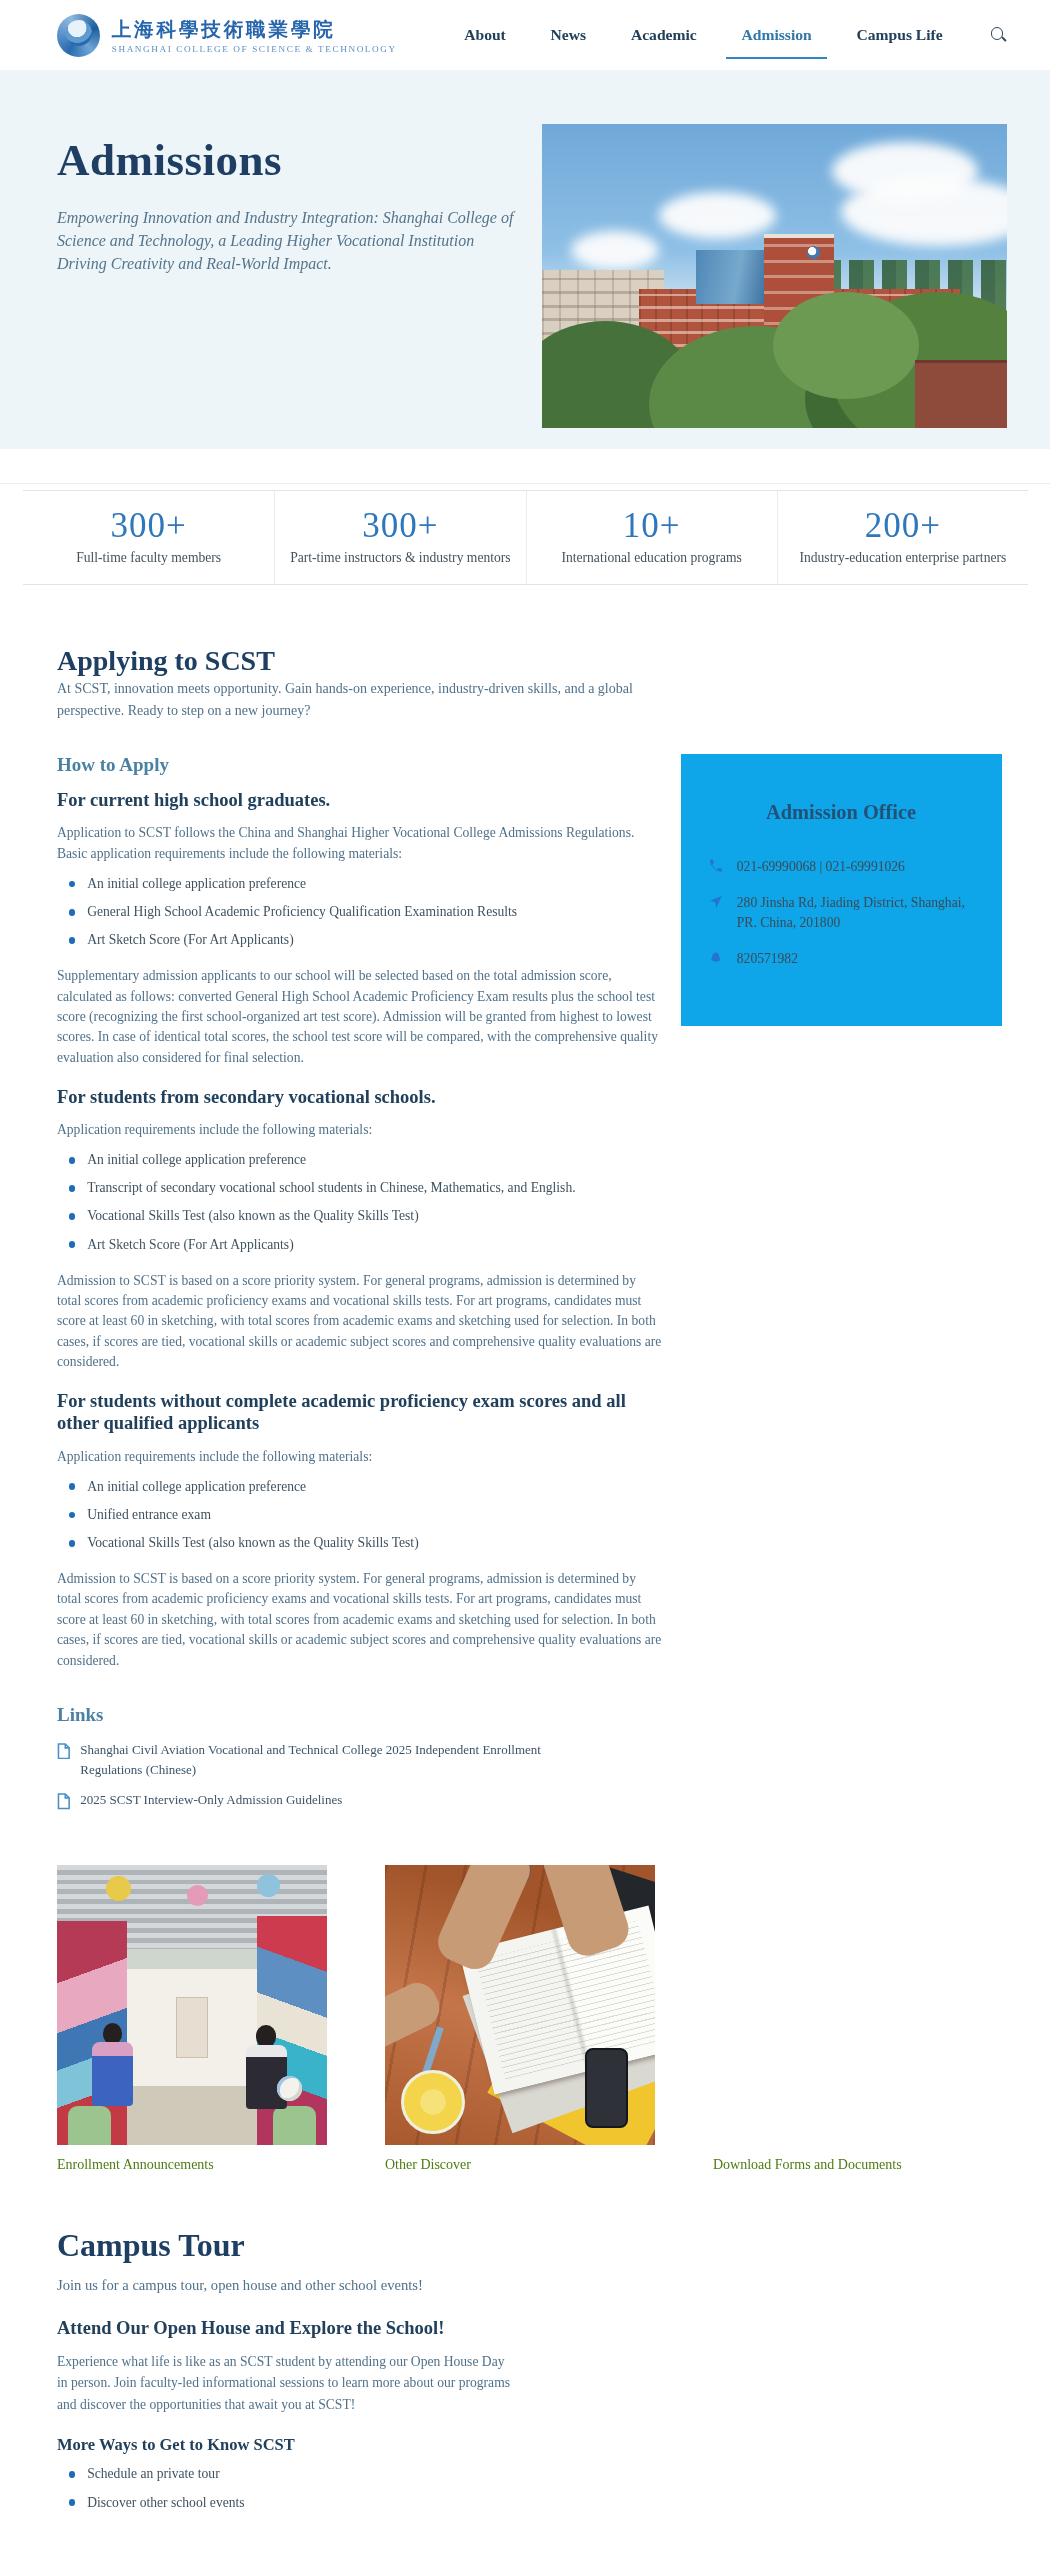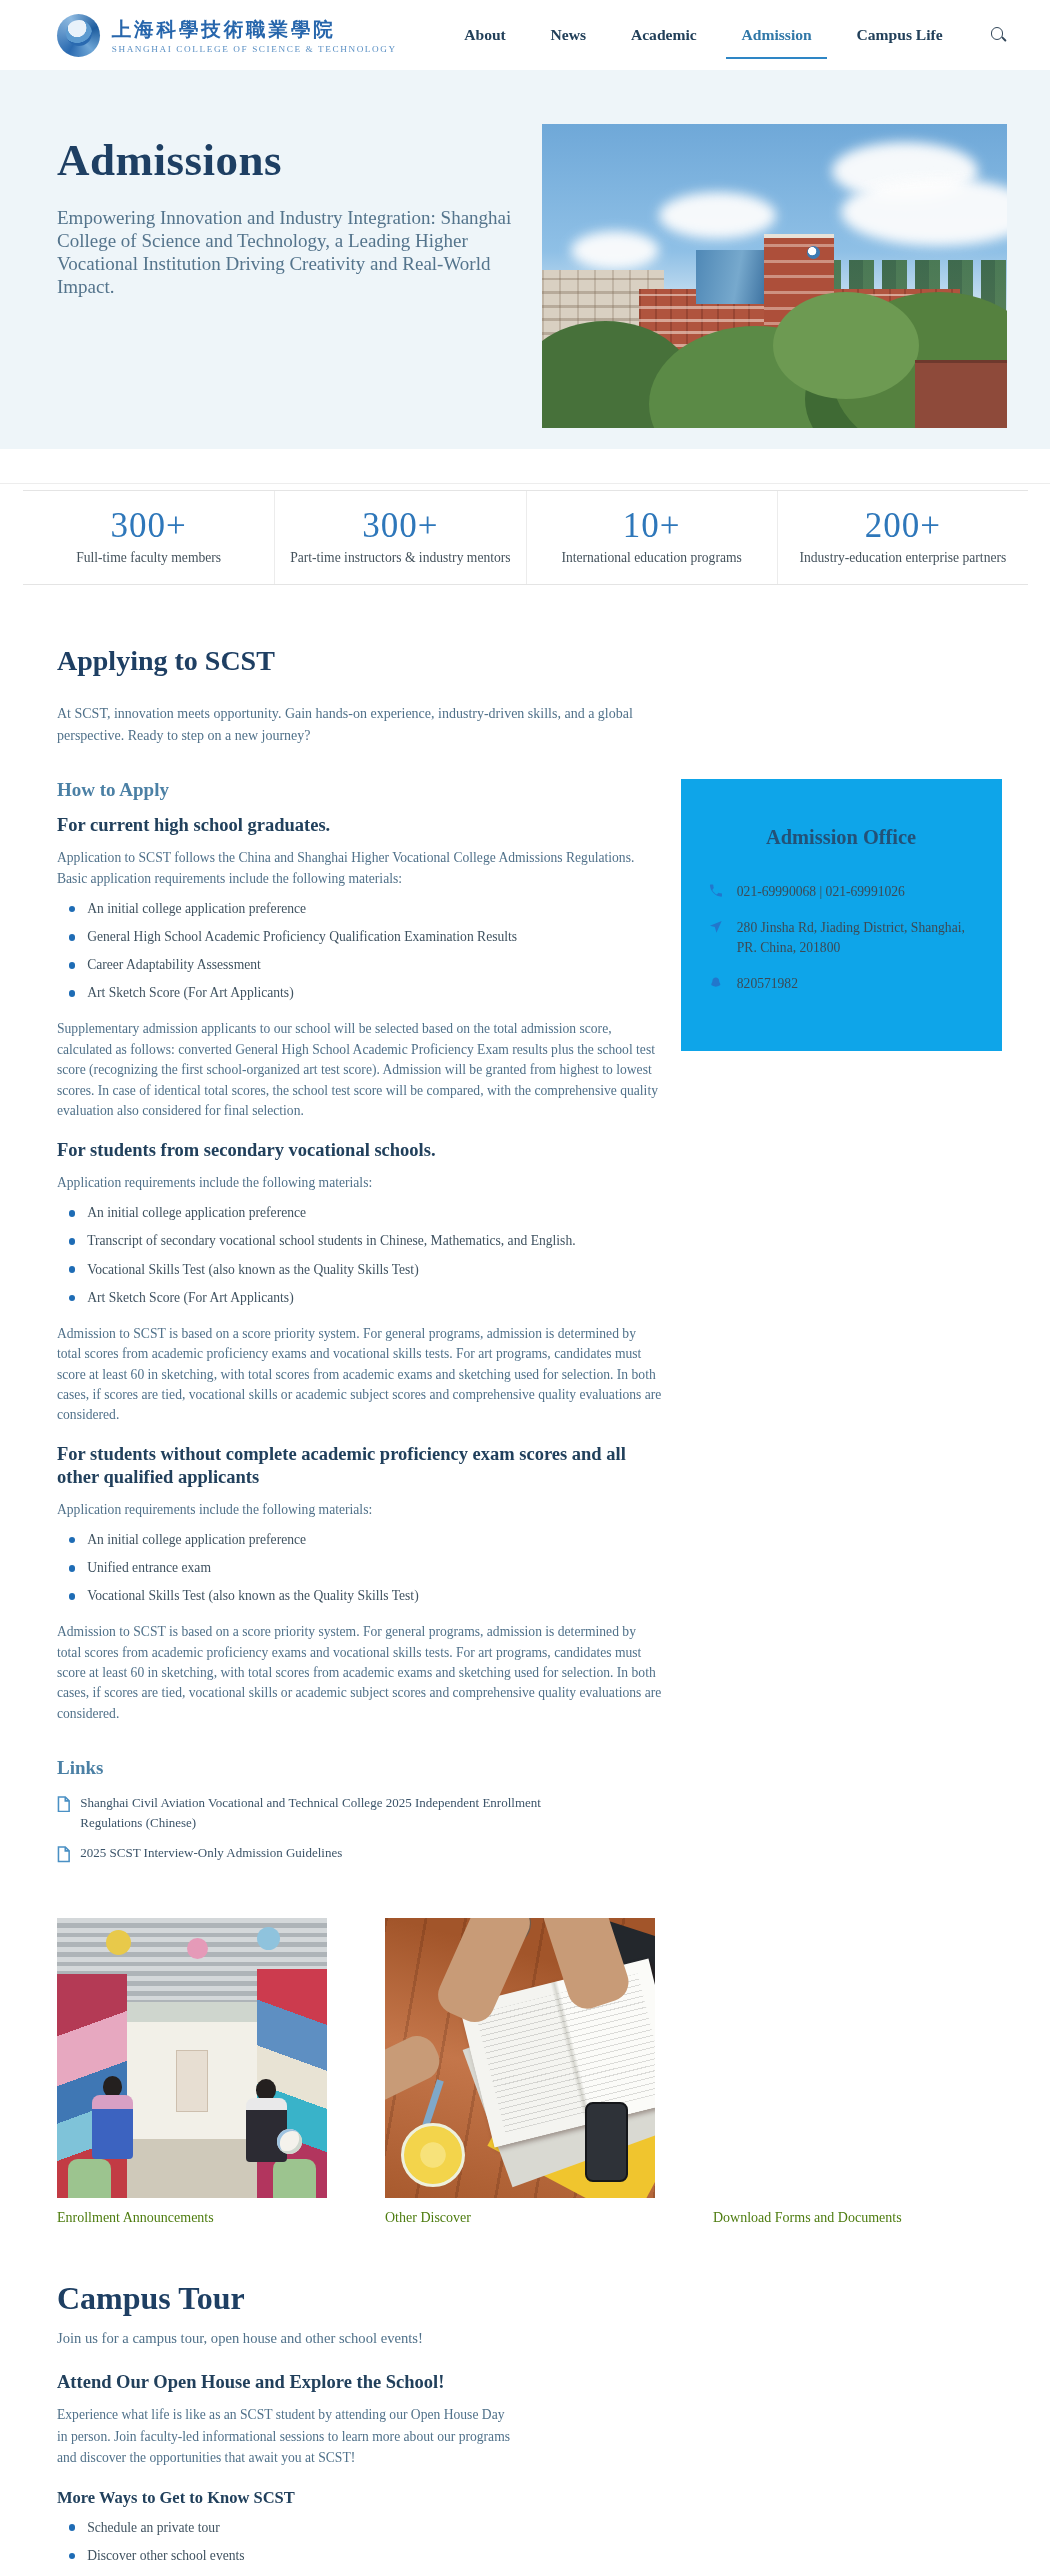--- a/index.html
+++ b/index.html
@@ -48,21 +48,21 @@
   }
   .search::after {
     content:""; position:absolute; left:11.7px; top:11.7px; width:5.8px; height:1.9px;
     background:#33475a; transform:rotate(45deg); border-radius:1px;
   }
 
   
   .hero { height:379px; background:#eef5f9; position:relative; }
   .hero-inner { padding:64px 0 0 57px; width:486px; }
   .hero h1 { font-size:45px; font-weight:bold; color:#1e3f63; letter-spacing:0.5px; }
-  .hero p { margin-top:19.5px; font-size:19px; line-height:23px; color:#54748c; width:457px; }
+  .hero p { margin-top:19.5px; font-size:16px; line-height:23px; color:#54748c; width:457px;font-style:italic; }
   .photo {
     position:absolute; top:54px; right:44px; width:465px; height:304px;
     overflow:hidden; background:linear-gradient(#6fa8d8 0%, #8fc0e6 42%, #c6def0 58%, #d9e9f4 65%);
   }
   .cloud { position:absolute; background:#fdfdfd; border-radius:50%; filter:blur(5.8px); opacity:.95; }
   .cl1 { width:146px; height:58px; right:29px; top:17.5px; }
   .cl2 { width:195px; height:68px; right:-29px; top:54px; }
   .cl3 { width:117px; height:47px; left:117px; top:68px; }
   .cl4 { width:88px; height:39px; left:29px; top:107px; }
   .bld { position:absolute; }
@@ -100,21 +100,21 @@
   .hr { border-top:1px solid #ededed; margin-top:34px; }
   .stats-wrap { margin:5.8px 23px 0; border-top:1px solid #e4e4e4; border-bottom:1px solid #e4e4e4; }
   .stats { display:grid; grid-template-columns:repeat(4, 1fr); }
   .stat { text-align:center; padding:15.6px 9.7px 17.5px; }
   .stat + .stat { border-left:1px solid #ececec; }
   .stat-value { font-size:35px; color:#2e77ba; letter-spacing:1px; }
   .stat-label { margin-top:3.9px; font-size:13.6px; color:#44525c; }
 
   
   .applying-title { margin-top:60px; font-size:28px; font-weight:bold; color:#1e3f63; }
-  .applying-intro { margin-top:26px; font-size:14px; line-height:22.4px; max-width:623px; }
+  .applying-intro { margin-top:1px; font-size:14px; line-height:22.4px; max-width:623px; }
 
   .columns { display:grid; grid-template-columns:611px 321px; column-gap:12.6px; margin-top:31px; }
 
   h3.blue { font-size:19px; font-weight:bold; color:#4b80a5; }
   h4.sub { margin-top:13.6px; font-size:18.5px; font-weight:bold; color:#21405c; line-height:22.4px; }
   h4.sub ~ h4.sub { margin-top:17.5px; }
   .main-col p { margin-top:11.7px; font-size:13.6px; line-height:20.4px; color:#50718a; max-width:605px; }
   .main-col p.outro { margin-top:15.6px; }
   ul.bullets { list-style:none; margin-top:9.7px; }
   ul.bullets li {
@@ -296,24 +296,20 @@
           <li>
             <span class="dot"></span>
             <span>An initial college application preference</span>
           </li>
 
           <li>
             <span class="dot"></span>
             <span>General High School Academic Proficiency Qualification Examination Results</span>
           </li>
 
-          <li>
-            <span class="dot"></span>
-            <span>Career Adaptability Assessment</span>
-          </li>
 
           <li>
             <span class="dot"></span>
             <span>Art Sketch Score (For Art Applicants)</span>
           </li>
         </ul>
       <p class="outro">Supplementary admission applicants to our school will be selected based on the total admission score, calculated as follows: converted General High School Academic Proficiency Exam results plus the school test score (recognizing the first school-organized art test score). Admission will be granted from highest to lowest scores. In case of identical total scores, the school test score will be compared, with the comprehensive quality evaluation also considered for final selection.</p>
 
       <h4 class="sub">For students from secondary vocational schools.</h4>
       <p>Application requirements include the following materials:</p>

